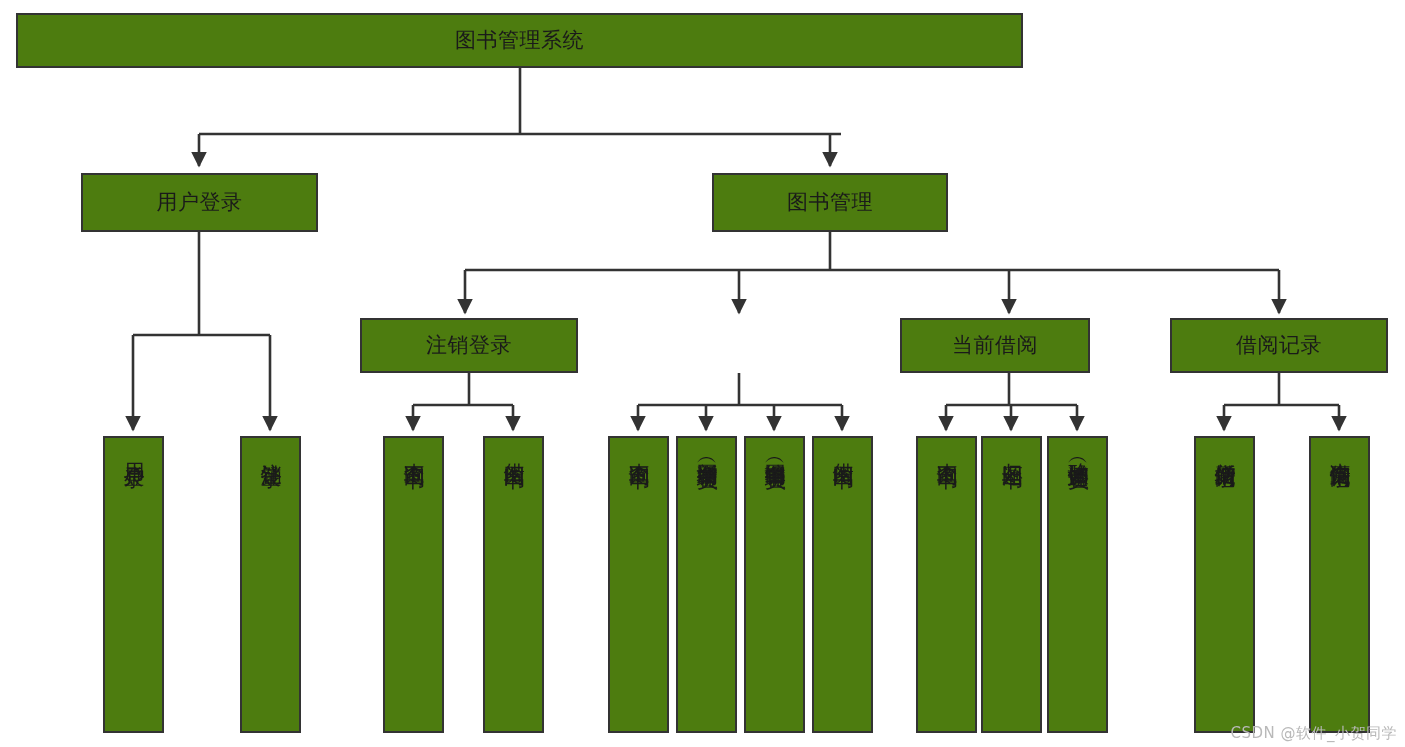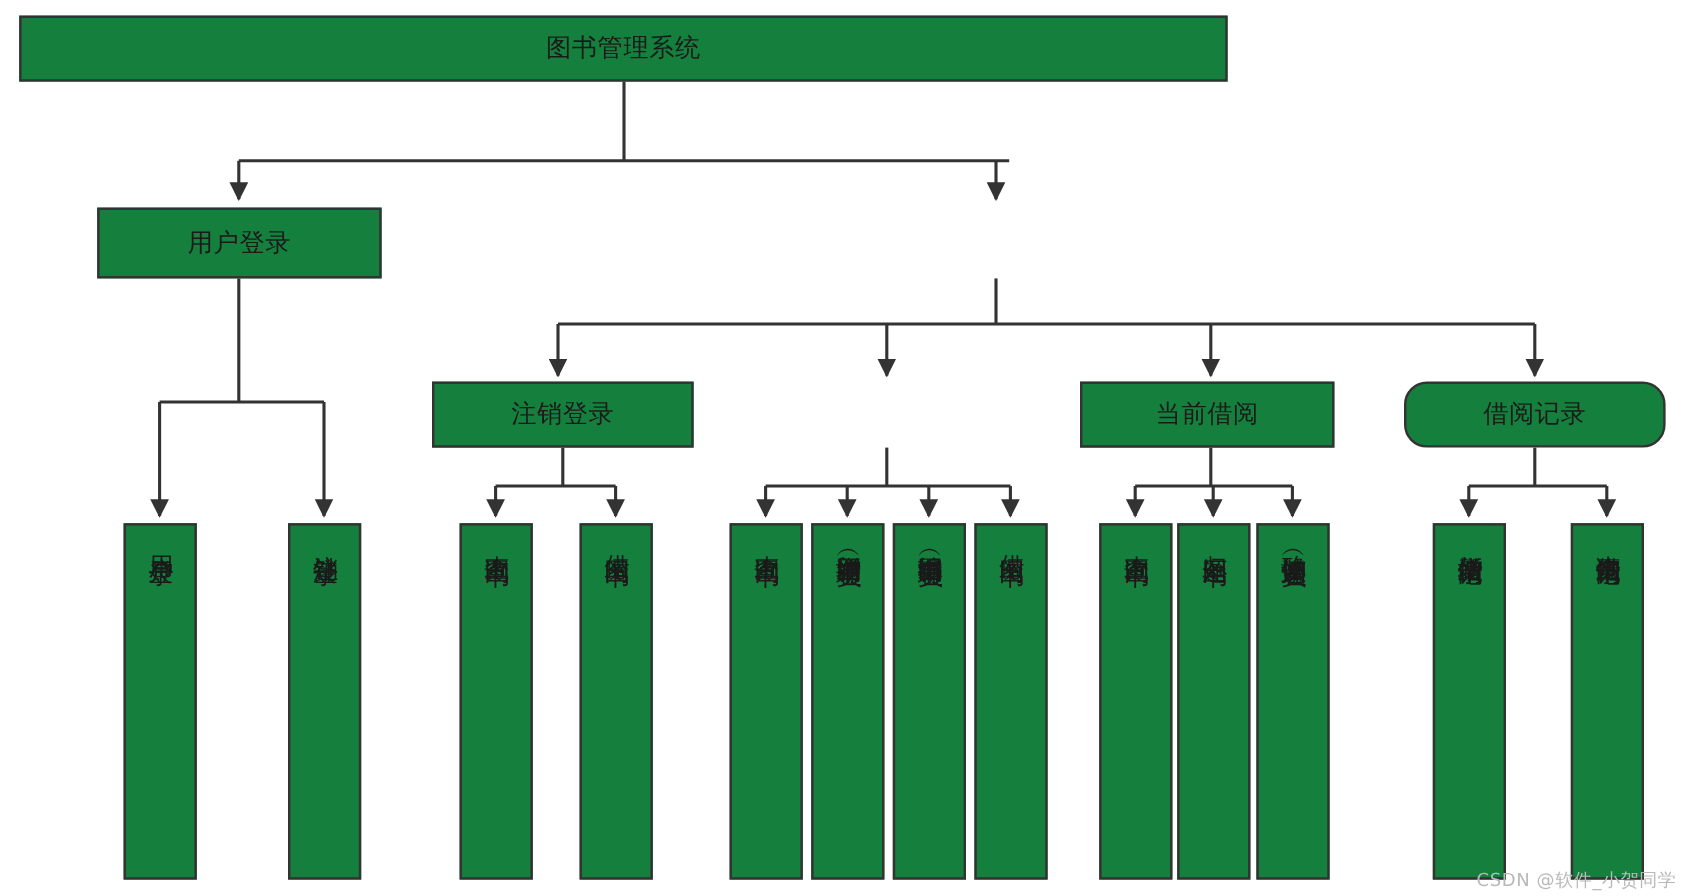--- a/index.html
+++ b/index.html
@@ -20,21 +20,21 @@
   #wires {
     position: absolute;
     left: 0;
     top: 0;
     width: 1405px;
     height: 747px;
   }
   .node {
     position: absolute;
     box-sizing: border-box;
-    background: #15803d;
+    background: #4d7c0f;
     border: 2px solid #333333;
     display: flex;
     align-items: center;
     justify-content: center;
     color: #1a1a1a;
   }
   .node-label {
     display: block;
     text-align: center;
     line-height: 1.22;
@@ -125,28 +125,31 @@
     </g>
   </svg>
 
   <div class="node h-node" style="left:16px; top:13px; width:1007px; height:55px;">
     <span class="node-label">图书管理系统</span>
   </div>
 
   <div class="node h-node" style="left:81px; top:173px; width:237px; height:59px;">
     <span class="node-label">用户登录</span>
   </div>
+  <div class="node h-node" style="left:712px; top:173px; width:236px; height:59px;">
+    <span class="node-label">图书管理</span>
+  </div>
 
   <div class="node h-node" style="left:360px; top:318px; width:218px; height:55px;">
     <span class="node-label">注销登录</span>
   </div>
-  <div class="node h-node" style="left:900px; top:318px; width:212px; height:55px;">
+  <div class="node h-node" style="left:900px; top:318px; width:190px; height:55px;">
     <span class="node-label">当前借阅</span>
   </div>
-  <div class="node h-node" style="left:1170px; top:318px; width:218px; height:55px;border-radius:19px;">
+  <div class="node h-node" style="left:1170px; top:318px; width:218px; height:55px;">
     <span class="node-label">借阅记录</span>
   </div>
 
   <div class="node v-node" style="left:103px; top:436px; width:61px; height:297px;">
     <span class="node-label">用户登录</span>
   </div>
   <div class="node v-node" style="left:240px; top:436px; width:61px; height:297px;">
     <span class="node-label">注销登录</span>
   </div>
 

